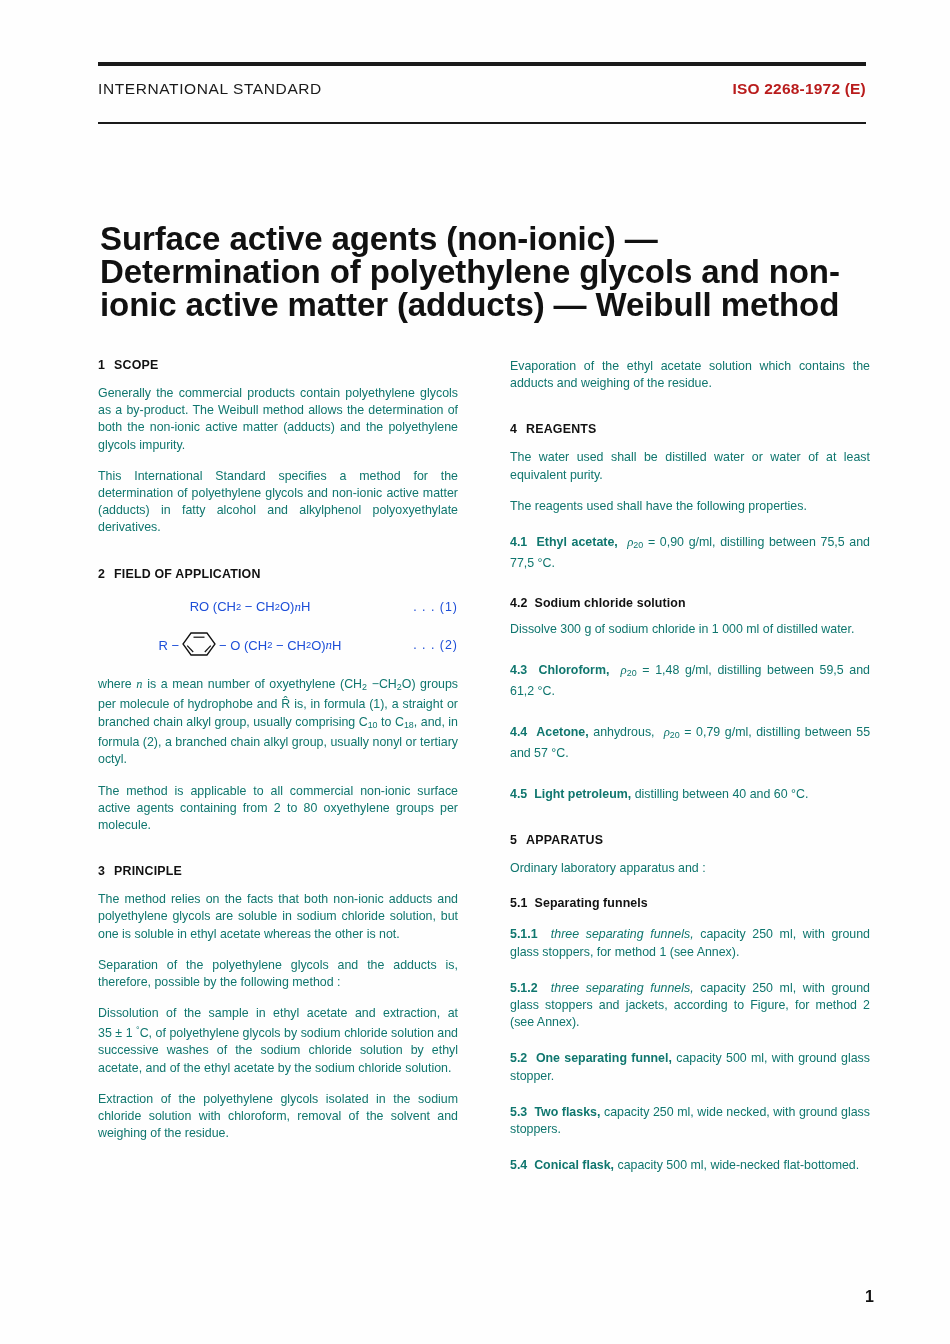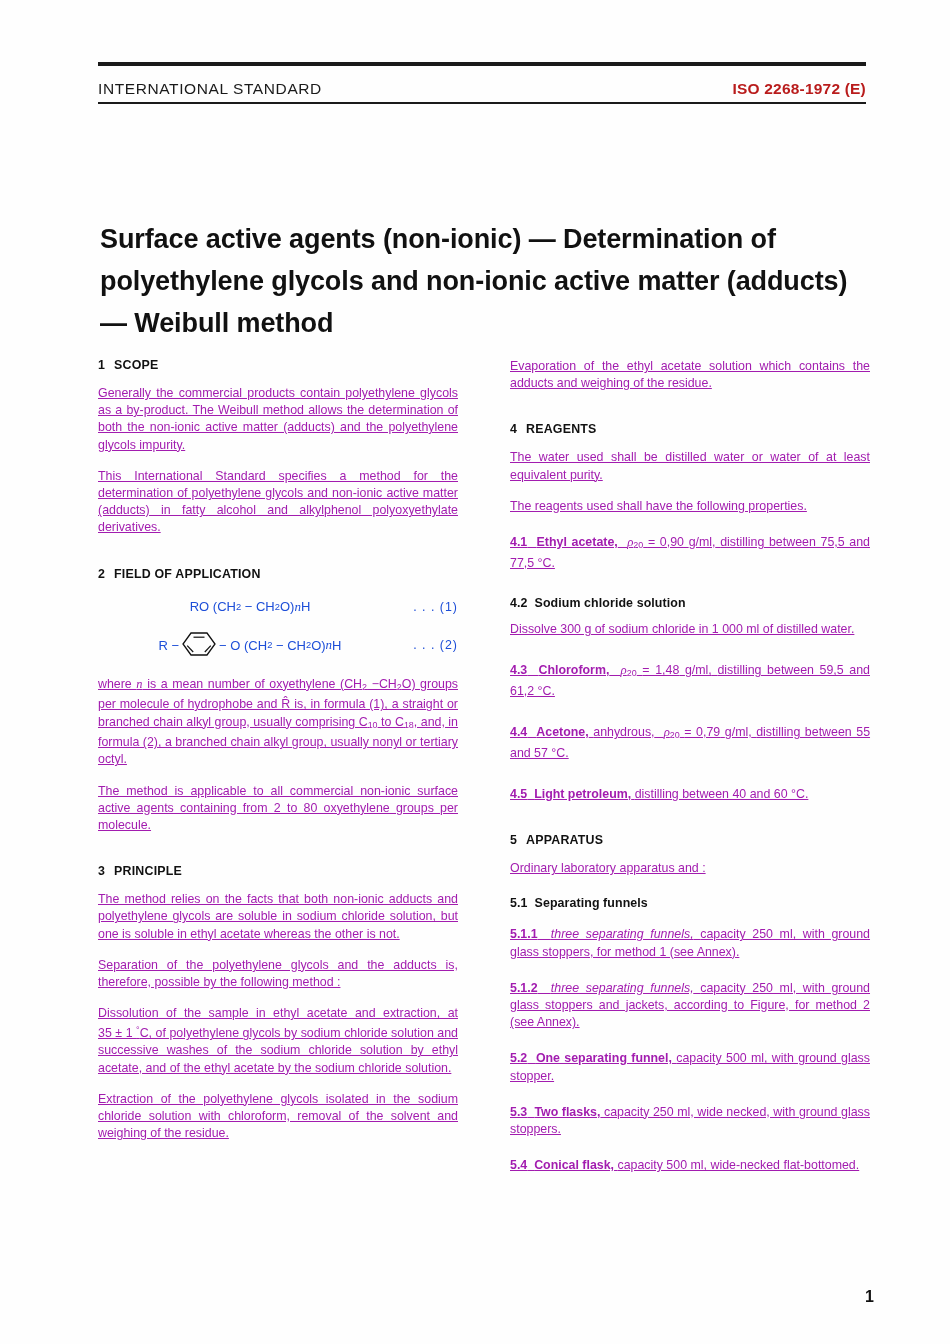--- a/index.html
+++ b/index.html
@@ -38,44 +38,44 @@
   }
   .rule-thin {
     height: 2px;
     background: #1a1a1a;
     width: 100%;
   }
   .header-row {
     display: flex;
     justify-content: space-between;
     align-items: baseline;
-    padding: 14px 0 4px 0;
+    padding: 14px 0 24px 0;
   }
   .header-left {
     font-size: 15.5px;
     letter-spacing: 0.6px;
     font-weight: 400;
     color: #1a1a1a;
   }
   .header-right {
     font-size: 15.5px;
     font-weight: 700;
     letter-spacing: 0.2px;
     color: #b91c1c;
   }
 
   
   .doc-title {
     position: absolute;
     left: 100px;
     top: 200px;
     width: 770px;
-    font-size: 27px;
-    font-weight: 700;
-    line-height: 42px;
+    font-size: 33px;
+    font-weight: 700;
+    line-height: 33px;
     letter-spacing: -0.1px;
     color: #111111;
     font-stretch: condensed;
   }
 
   
   .cols {
     position: absolute;
     left: 98px;
     top: 358px;
@@ -103,22 +103,21 @@
     letter-spacing: 0.1px;
     color: #111;
   }
   h3.subsec .num { margin-right: 7px; }
 
   p.body {
     font-size: 12.4px;
     line-height: 17.2px;
     margin: 0 0 14px 0;
     text-align: justify;
-    color: #a21caf;
-    text-decoration: underline;
+    color: #0f766e;
   }
 
   .gap-lg { height: 16px; }
   .gap-md { height: 10px; }
   .gap-sm { height: 5px; }
 
   b { font-weight: 700; }
   i { font-style: italic; }
 
   sub {

